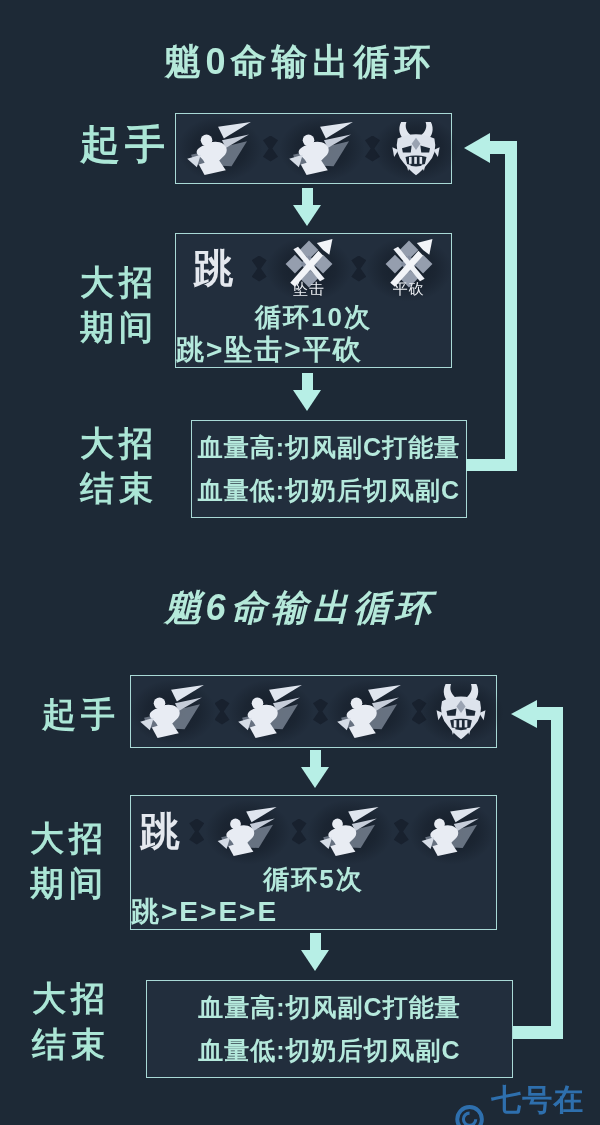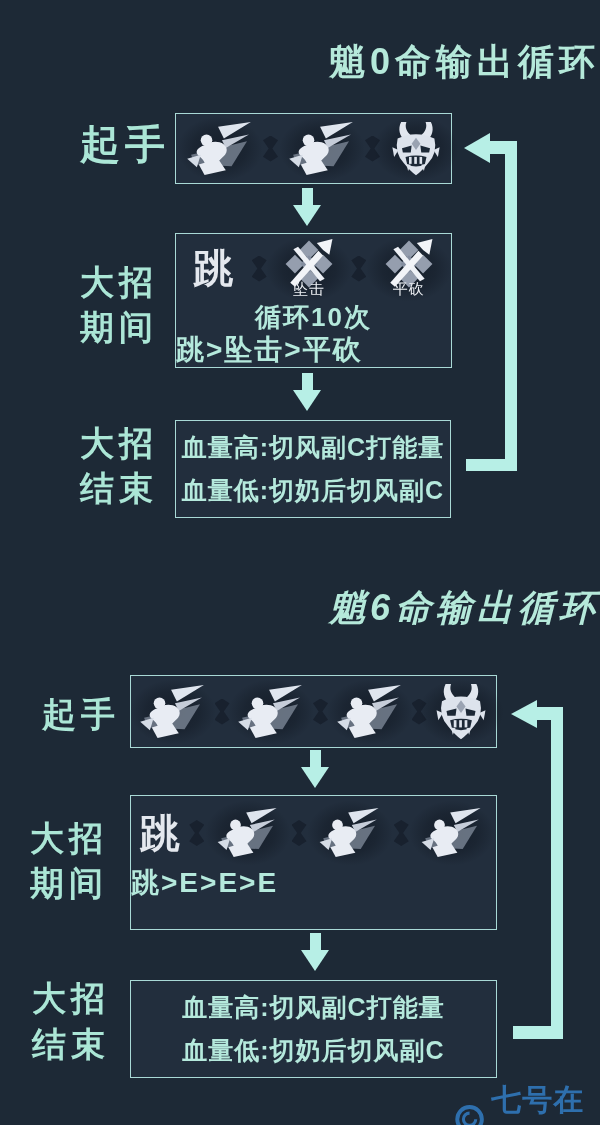--- a/index.html
+++ b/index.html
@@ -2,21 +2,21 @@
 <html><head>
 <meta charset="utf-8">
 <style>
   html,body{margin:0;padding:0;background:#10161f;}
   .canvas{
     position:relative;width:600px;height:1125px;overflow:hidden;
     background:#1d2936;
     font-family:"Liberation Sans","DejaVu Sans",sans-serif;
   }
   .title{
-    position:absolute;left:0;width:600px;text-align:right;
+    position:absolute;left:0;width:600px;text-align:center;
     color:#b5e9da;font-size:36px;font-weight:bold;letter-spacing:5px;line-height:44px;
   }
   .side-label{
     position:absolute;color:#abe6d6;font-weight:bold;letter-spacing:5px;font-family:Liberation Serif, serif;
   }
   .side-label .ln{display:block;}
   .lab1{font-size:40px;line-height:45px;}
   .lab2{font-size:34px;line-height:45px;}
   .box{
     position:absolute;background:#222e3d;border:1px solid #a9d9d6;box-sizing:border-box;
@@ -31,21 +31,21 @@
   .cell > *{position:relative;}
   .sep{
     width:15px;height:26px;opacity:.85;background:#161f2b;
     clip-path:polygon(50% 0,100% 18%,62% 50%,100% 82%,50% 100%,0 82%,38% 50%,0 18%);
   }
   .jump{color:#e4e8ee;font-size:40px;font-weight:bold;letter-spacing:1px;}
   .atk-cap{color:#eef1f5;font-size:15px;font-weight:normal;margin-top:-9px;letter-spacing:1px;}
   .boxcol{display:flex;flex-direction:column;}
   .cycle-line{color:#b5e9dc;text-align:center;font-size:26px;font-weight:bold;letter-spacing:2px;line-height:32px;}
   .seq-line{color:#b5e9dc;text-align:left;font-size:28px;font-weight:bold;letter-spacing:2px;line-height:34px;}
-  .endbox{display:flex;flex-direction:column;justify-content:space-evenly;text-align:center;}
+  .endbox{display:flex;flex-direction:column;justify-content:space-evenly;text-align:center;margin-left:16px;}
   .end-line{color:#b5e9dc;font-size:25px;font-weight:bold;letter-spacing:1px;}
   
   .darrow{position:absolute;width:28px;}
   .darrow .stem{display:block;width:11px;height:17px;background:#b7efe6;margin:0 auto;}
   .darrow .head{display:block;width:0;height:0;border-left:14px solid transparent;border-right:14px solid transparent;border-top:21px solid #b7efe6;}
   
   .lp{position:absolute;background:#b7efe6;}
   .lhead{position:absolute;width:0;height:0;border-top:15px solid transparent;border-bottom:15px solid transparent;border-right:26px solid #b7efe6;}
   
   .wm{position:absolute;display:flex;align-items:center;gap:4px;}
@@ -240,20 +240,21 @@
             <use href="#sym-e"></use>
           </svg>
       </div>
       <div class="sep"></div>
       <div class="cell">
         <svg width="70" height="50">
             <use href="#sym-e"></use>
           </svg>
       </div>
     </div>
+    <div class="cycle-line">循环5次</div>
     <div class="seq-line">跳&gt;E&gt;E&gt;E</div>
   </div>
 
   <div class="darrow" style="left:301px;top:933px;">
     <i class="stem"></i>
     <i class="head"></i>
   </div>
 
   <div class="side-label lab2" style="left:32px;top:976px;line-height:46px;">
     <span class="ln">大招</span>

